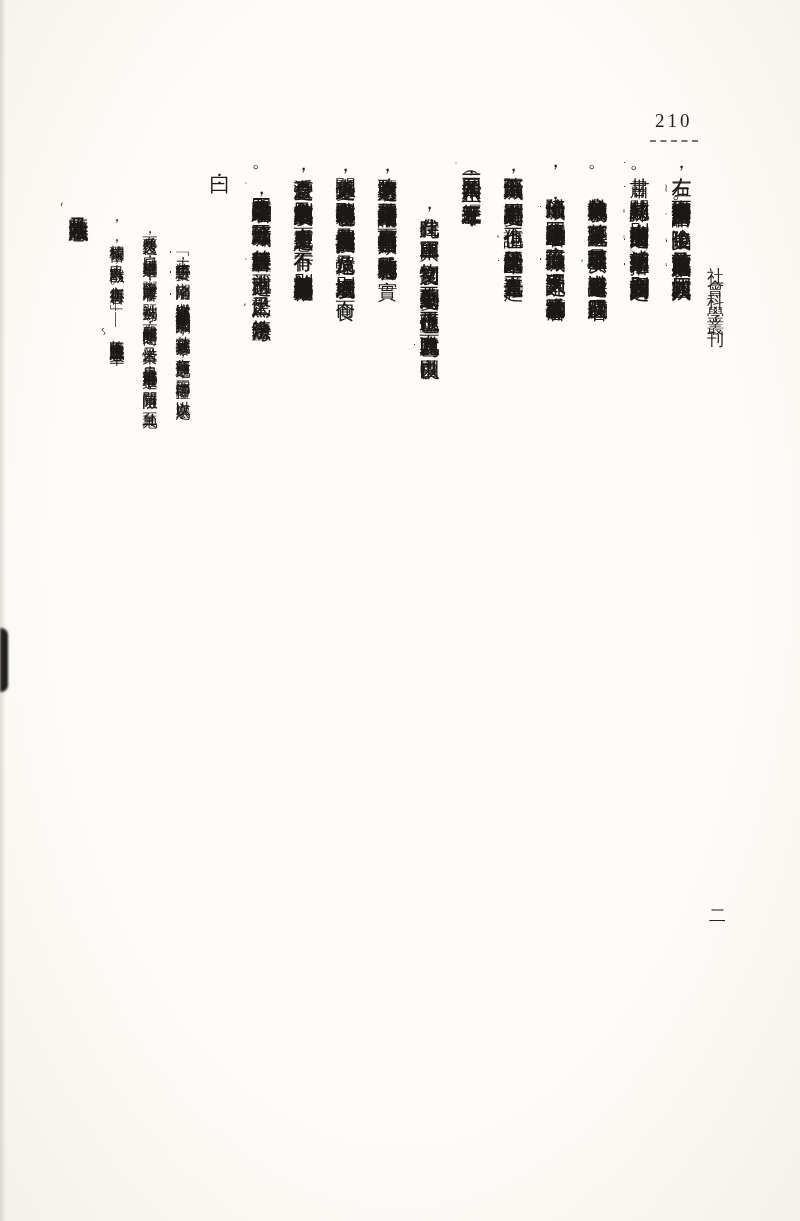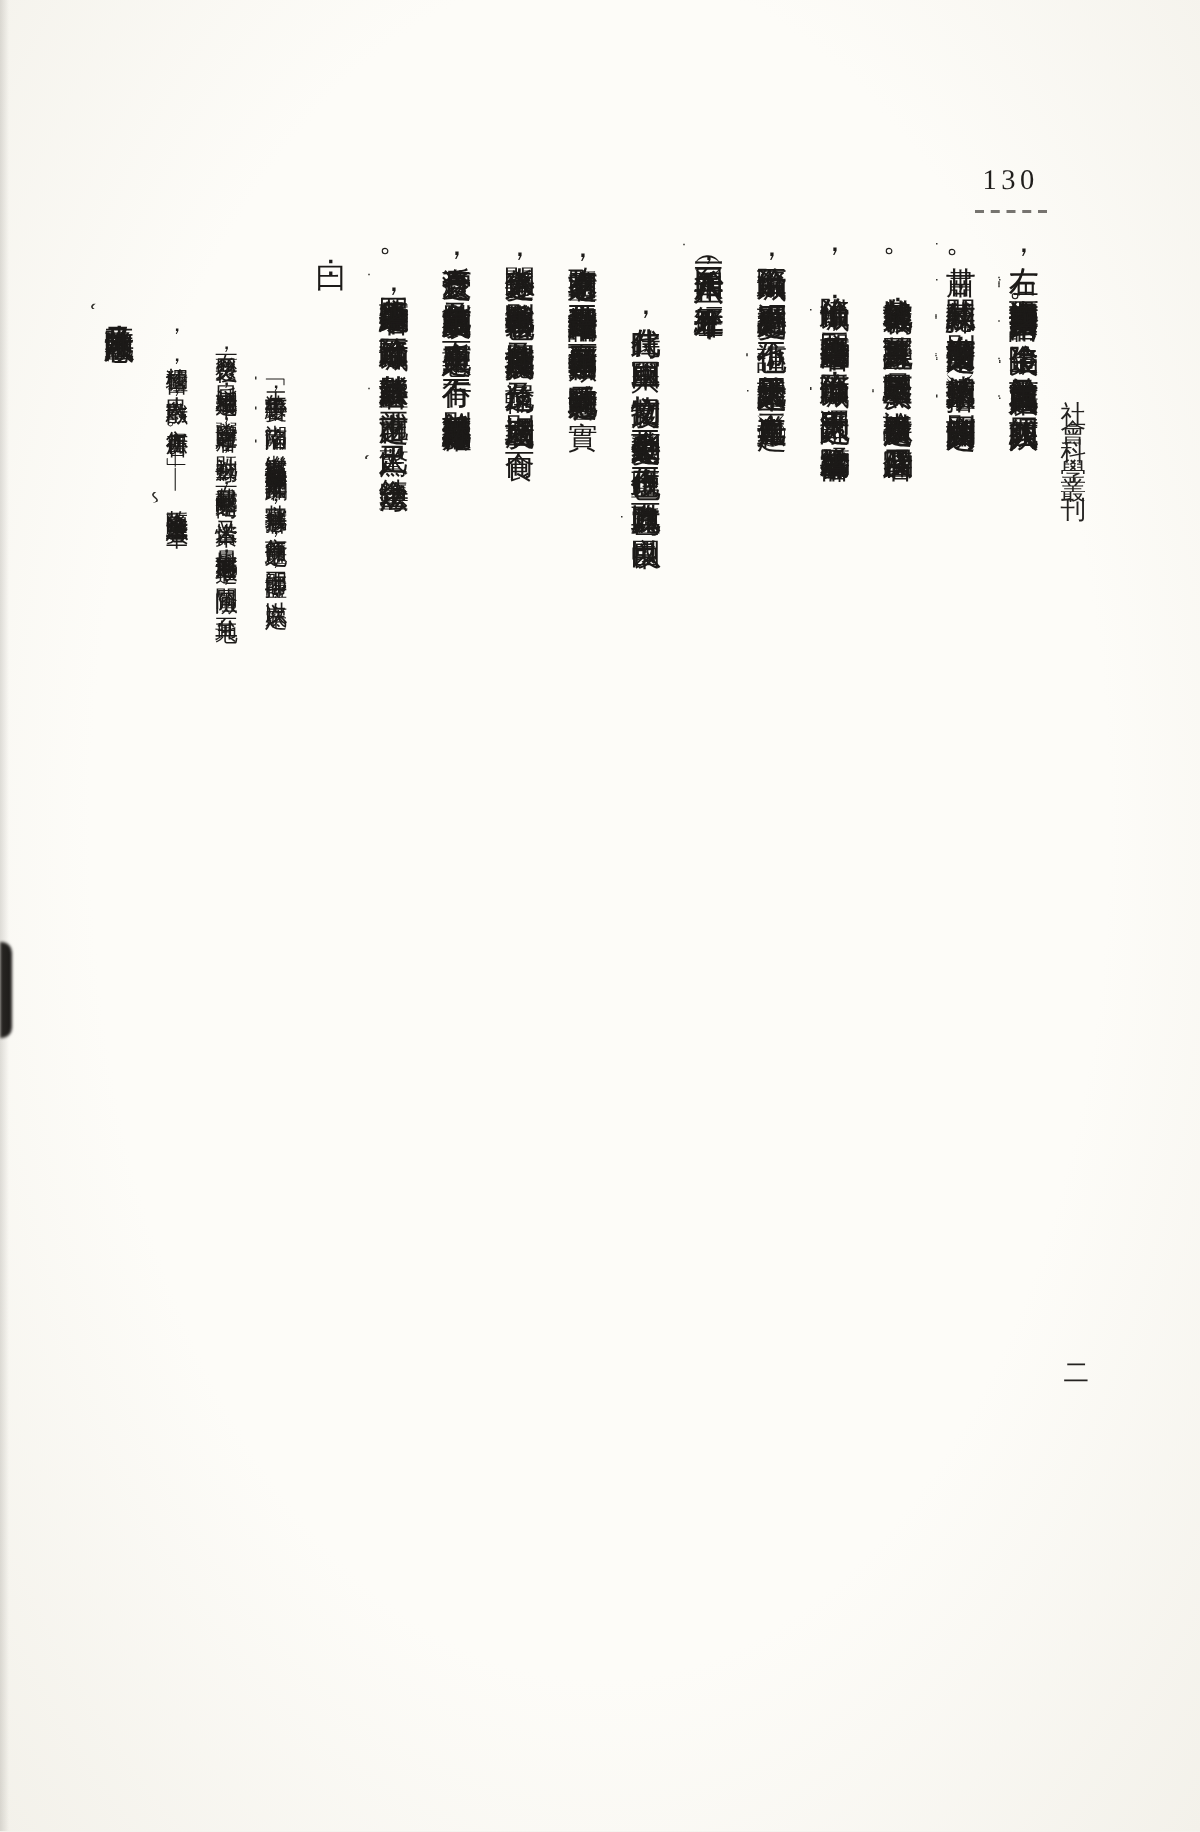--- a/index.html
+++ b/index.html
@@ -66,21 +66,21 @@
   .edge-shadow{
     position:absolute;left:0;top:0;width:6px;height:1221px;
     background:linear-gradient(to right, rgba(90,85,78,.18), rgba(0,0,0,0));
   }
 </style>
 </head>
 <body>
 
 <div class="page">
 
-  <div class="pagenum">130</div>
+  <div class="pagenum">210</div>
   <div class="pagenum-dashes"></div>
 
   <div class="journal vert">社會科學叢刊</div>
 
   <div class="folio-marker vert">二</div>
 
   <div id="text-block">
       <div class="col main" style="padding-top: 0px;"><span>左右，復由</span><span class="m-n">江西</span><span>過</span><span class="m-n">湖南</span><span>擾</span><span class="m-n">廣西</span><span class="m-n">貴州</span><span class="m-n">四川</span><span class="m-n">雲南</span><span>諸省。迨</span><span class="m-n">金陵</span><span>失陷，餘黨又或由</span><span class="m-n">江西</span><span>入</span><span class="m-n">福建</span><span class="m-n">廣東</span><span>，或經</span><span class="m-n">四川</span><span>入</span><span class="m-n">陝西</span></div>
       <div class="col main" style="padding-top: 0px;"><span class="m-n">甘肅</span><span>。其間或勾結</span><span class="m-n">捻練</span><span>，則有事於</span><span class="m-n">安徽</span><span class="m-n">河南</span><span class="m-n">山東</span><span>之間；或招納</span><span class="m-n">藍</span><span>（</span><span class="m-n">大順</span><span>）</span><span class="m-n">李</span><span>（</span><span class="m-n">短搭</span><span>），則糜爛於</span><span class="m-n">四川</span><span class="m-n">陝西</span><span>之間</span></div>
       <div class="col main" style="padding-top: 0px;"><span>。加以各地伏莽乘機竊發；英法聯軍擾亂粵直。於是舉國上下騷然不安。論者以</span><span class="m-n">嘉慶</span><span class="m-n">川楚</span><span>之役，蹂躪僅及四省</span></div>

